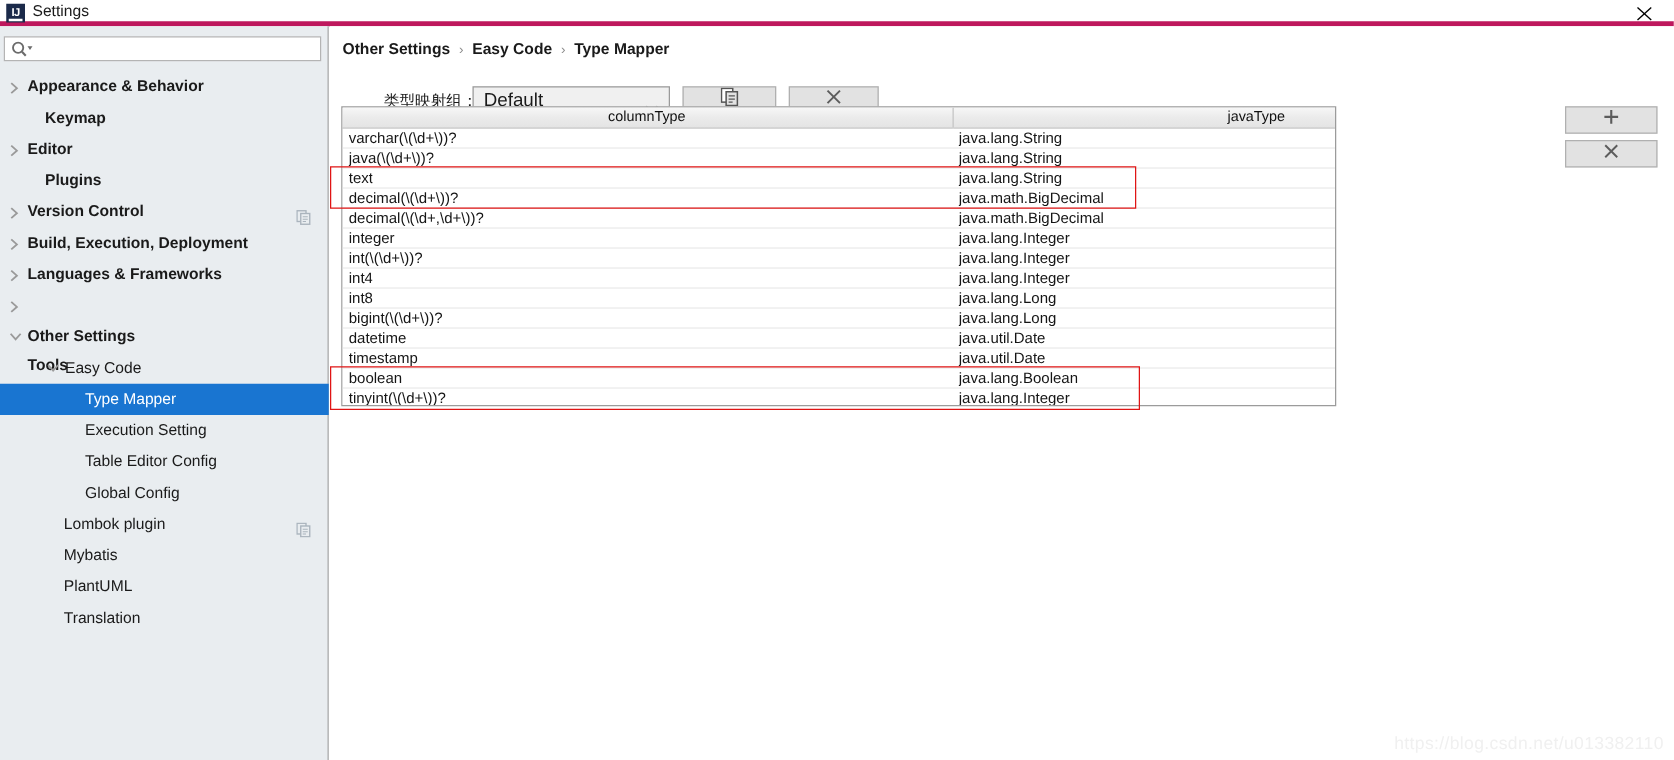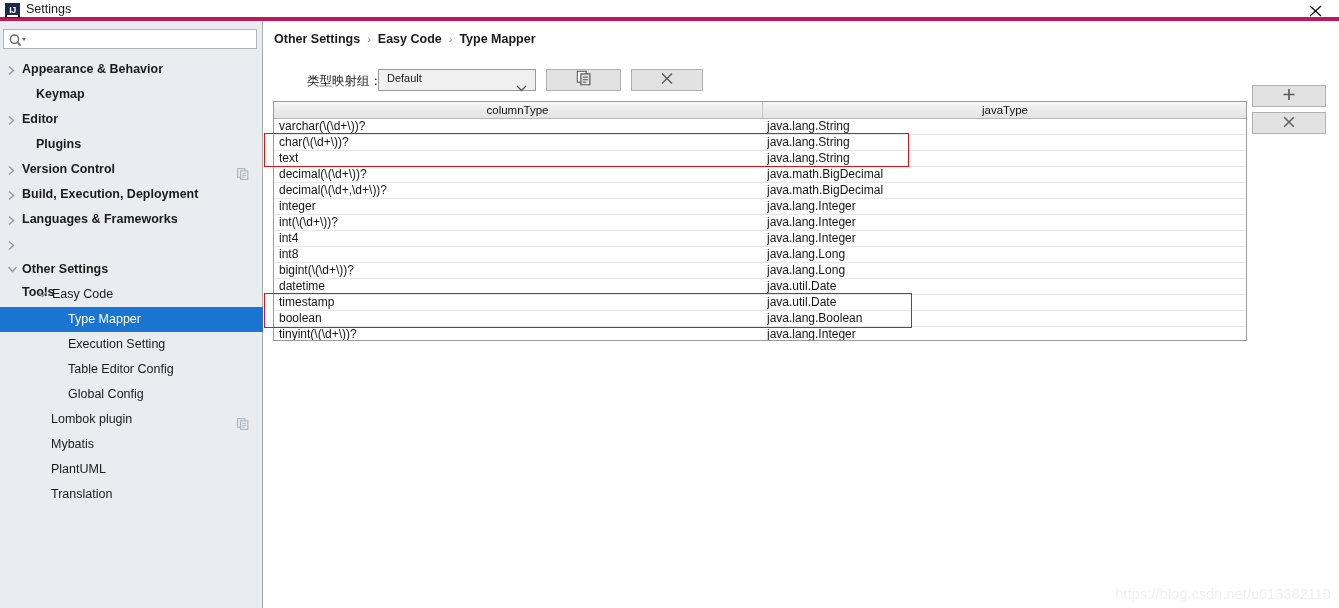--- a/index.html
+++ b/index.html
@@ -98,37 +98,37 @@
     position: absolute; left: 9px; top: 4px;
     font-size: 12.5px; color: #1a1a1a;
     white-space: nowrap;
   }
   #group-select {
     position: absolute; left: 80px; top: 0px; width: 158px; height: 22px;
     background: #f0f0f0;
     border: 1px solid #9a9a9a;
   }
   #group-select .val {
-    position: absolute; left: 8px; top: 2px; font-size: 11px; color: #1a1a1a;
+    position: absolute; left: 8px; top: 2px; font-size: 15px; color: #1a1a1a;
   }
   #group-select .chev { position: absolute; right: 8px; top: 8px; }
 
   .tb-btn {
     position: absolute; top: 0px; height: 22px;
     background: #e2e2e2;
     border: 1px solid #b0b0b0;
     cursor: default;
   }
   #btn-copy { left: 248px; width: 75px; }
   #btn-del  { left: 333px; width: 72px; }
   .tb-btn .gl { position:absolute; left:50%; top:50%; transform: translate(-50%,-50%); }
 
   
   #table-wrap {
-    position: absolute; left: 9px; top: 80px; width: 974px; height: 240px;
+    position: absolute; left: 9px; top: 64px; width: 796px; height: 240px;
     border: 1px solid #9b9b9b;
     background: #ffffff;
     overflow: hidden;
   }
   #thead {
     position: relative; height: 17px;
     background: linear-gradient(to bottom, #f7f7f7 0%, #ebebeb 50%, #e4e4e4 100%);
     border-bottom: 1px solid #b8b8b8;
   }
   .th {
@@ -364,21 +364,21 @@
       <div class="th" id="th-0">columnType</div>
       <div class="th" id="th-1">javaType</div>
     </div>
     <div class="vline"></div>
     <div id="tbody">
         <div class="trow">
           <span class="cell c0">varchar(\(\d+\))?</span>
           <span class="cell c1">java.lang.String</span>
         </div>
         <div class="trow">
-          <span class="cell c0">char(\(\d+\))?</span>
+          <span class="cell c0">java(\(\d+\))?</span>
           <span class="cell c1">java.lang.String</span>
         </div>
         <div class="trow">
           <span class="cell c0">text</span>
           <span class="cell c1">java.lang.String</span>
         </div>
         <div class="trow">
           <span class="cell c0">decimal(\(\d+\))?</span>
           <span class="cell c1">java.math.BigDecimal</span>
         </div>

